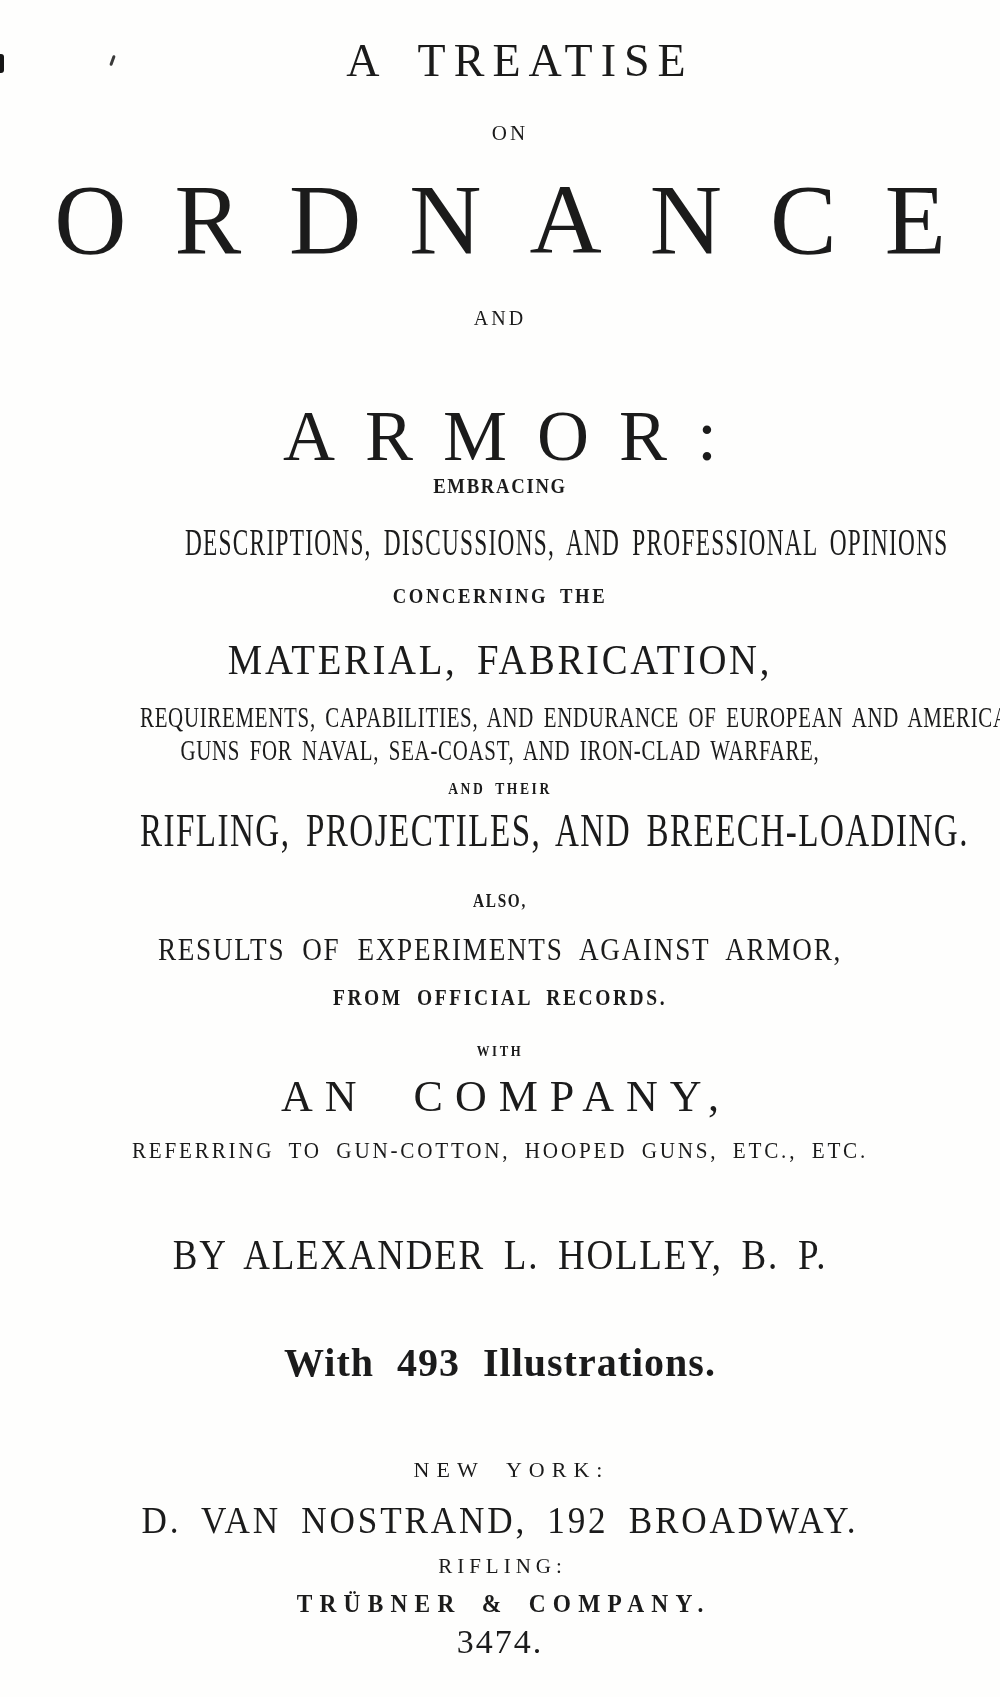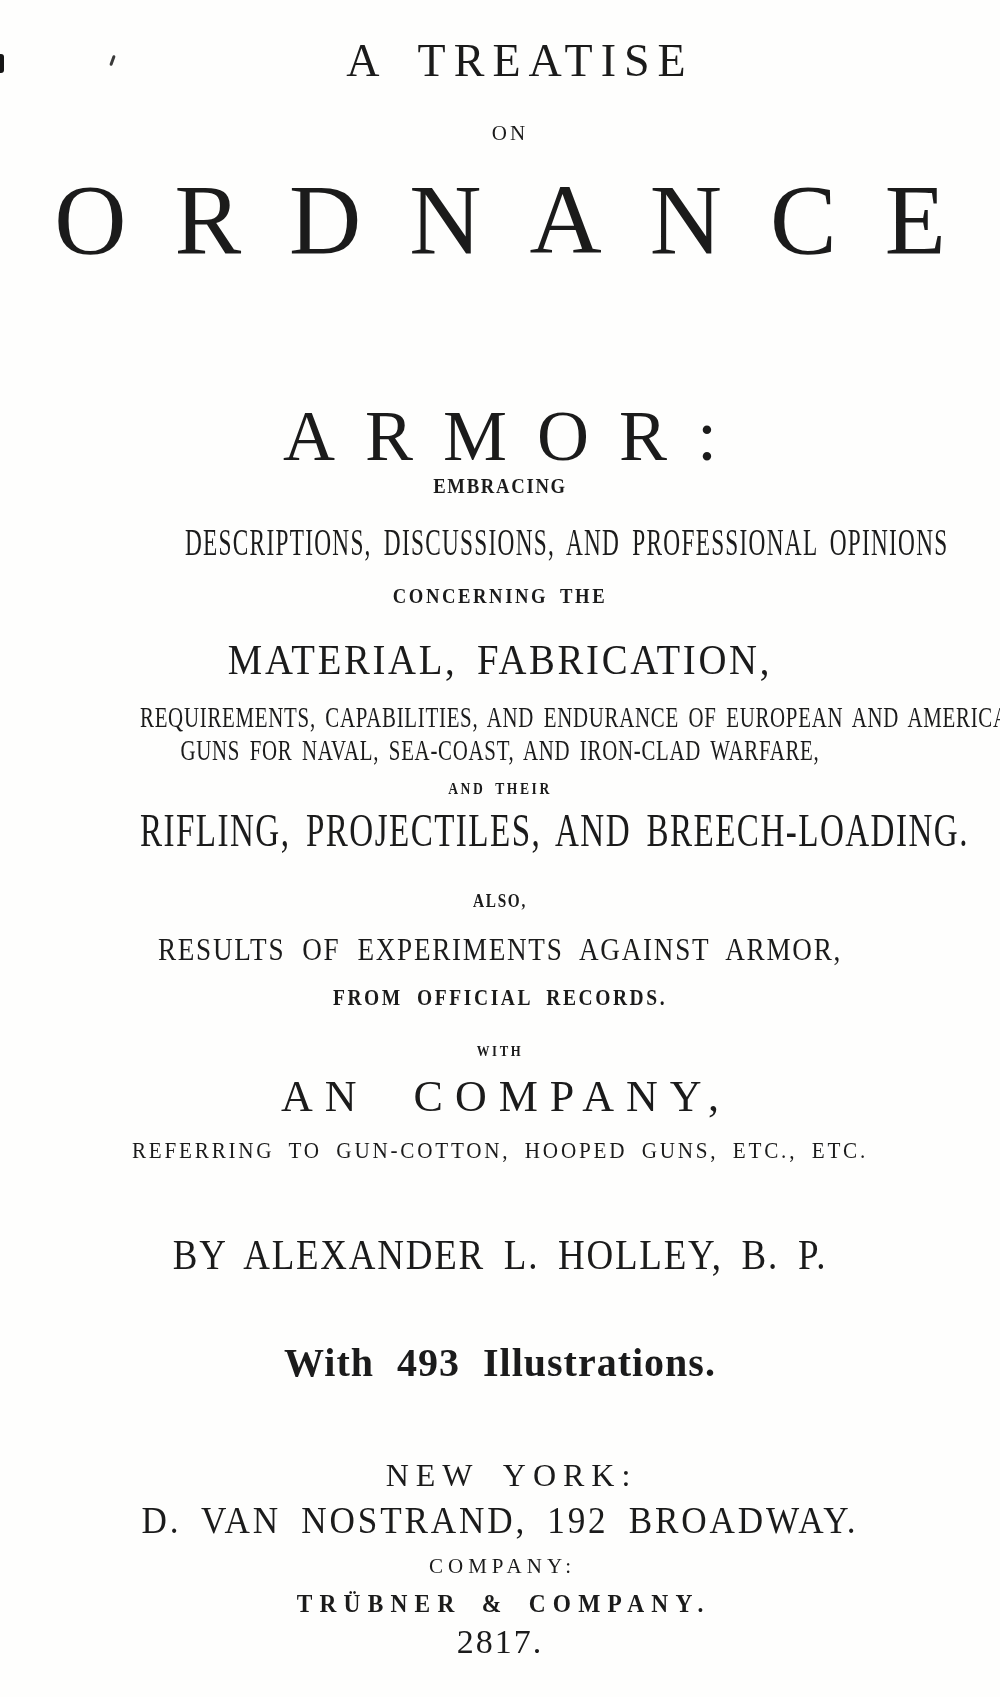--- a/index.html
+++ b/index.html
@@ -39,21 +39,21 @@
   .ln-also        {top:892px; font-size:18px; font-weight:bold; letter-spacing:2px; transform:scaleX(.85);}
   .ln-results     {top:933px; font-size:32px; letter-spacing:2px; word-spacing:10px; transform:scaleX(.85);}
   .ln-from        {top:986px; font-size:23px; font-weight:bold; letter-spacing:3px; word-spacing:8px; transform:scaleX(.85);}
   .ln-with        {top:1044px;font-size:15px; font-weight:bold; letter-spacing:3px; transform:scaleX(.85);}
   .ln-appendix    {top:1075px;font-size:44px; letter-spacing:12px; word-spacing:22px; text-indent:12px;}
   .ln-appendixref {top:1139px;font-size:23px; letter-spacing:3px; word-spacing:7px;  transform:scaleX(.92);}
   
   .ln-author      {top:1234px;font-size:42px; letter-spacing:2px; word-spacing:9px;  transform:scaleX(.88);}
   .ln-illustr     {top:1343px;font-size:40px; font-weight:bold; letter-spacing:1px; word-spacing:12px;}
   
-  .ln-newyork     {top:1459px;font-size:32px; letter-spacing:7px; word-spacing:10px; text-indent:7px;margin-left:16px;}
+  .ln-newyork     {top:1459px;font-size:22px; letter-spacing:7px; word-spacing:10px; text-indent:7px;margin-left:16px;}
   .ln-nostrand    {top:1502px;font-size:37px; letter-spacing:3px; word-spacing:9px;  transform:scaleX(.95);}
   .ln-london      {top:1556px;font-size:21px; letter-spacing:5px; text-indent:5px;}
   .ln-trubner     {top:1591px;font-size:26px; font-weight:bold; letter-spacing:8px; word-spacing:8px; text-indent:8px; transform:scaleX(.90);}
   .ln-year        {top:1625px;font-size:34px; letter-spacing:2px;}
   
   .speck-edge{
     position:absolute; left:0; top:54px; width:4px; height:19px;
     background:#161616; border-radius:0 3px 3px 0;
   }
   .speck-mark{
@@ -64,20 +64,21 @@
 </head>
 <body>
 
 <div id="page">
   <div class="speck-edge"></div>
   <div class="speck-mark"></div>
 
   <div class="line ln-pretitle">A TREATISE</div>
   <div class="line ln-on">ON</div>
   <div class="line ln-ordnance">ORDNANCE</div>
+  <div class="line ln-and">AND</div>
   <div class="line ln-armor">ARMOR:</div>
 
   <div class="line ln-embracing">EMBRACING</div>
   <div class="line ln-descriptions">DESCRIPTIONS, DISCUSSIONS, AND PROFESSIONAL OPINIONS</div>
   <div class="line ln-concerning">CONCERNING THE</div>
   <div class="line ln-material">MATERIAL, FABRICATION,</div>
   <div class="line ln-requirements">REQUIREMENTS, CAPABILITIES, AND ENDURANCE OF EUROPEAN AND AMERICAN</div>
   <div class="line ln-guns">GUNS FOR NAVAL, SEA-COAST, AND IRON-CLAD WARFARE,</div>
   <div class="line ln-and-their">AND THEIR</div>
   <div class="line ln-rifling">RIFLING, PROJECTILES, AND BREECH-LOADING.</div>
@@ -86,16 +87,16 @@
   <div class="line ln-from">FROM OFFICIAL RECORDS.</div>
   <div class="line ln-with">WITH</div>
   <div class="line ln-appendix">AN COMPANY,</div>
   <div class="line ln-appendixref">REFERRING TO GUN-COTTON, HOOPED GUNS, ETC., ETC.</div>
 
   <div class="line ln-author">BY ALEXANDER L. HOLLEY, B. P.</div>
   <div class="line ln-illustr">With 493 Illustrations.</div>
 
   <div class="line ln-newyork">NEW YORK:</div>
   <div class="line ln-nostrand">D. VAN NOSTRAND, 192 BROADWAY.</div>
-  <div class="line ln-london">COMPANY:</div>
+  <div class="line ln-london">RIFLING:</div>
   <div class="line ln-trubner">TRÜBNER &amp; COMPANY.</div>
-  <div class="line ln-year">2817.</div>
+  <div class="line ln-year">3474.</div>
 </div>
 
 </body></html>

